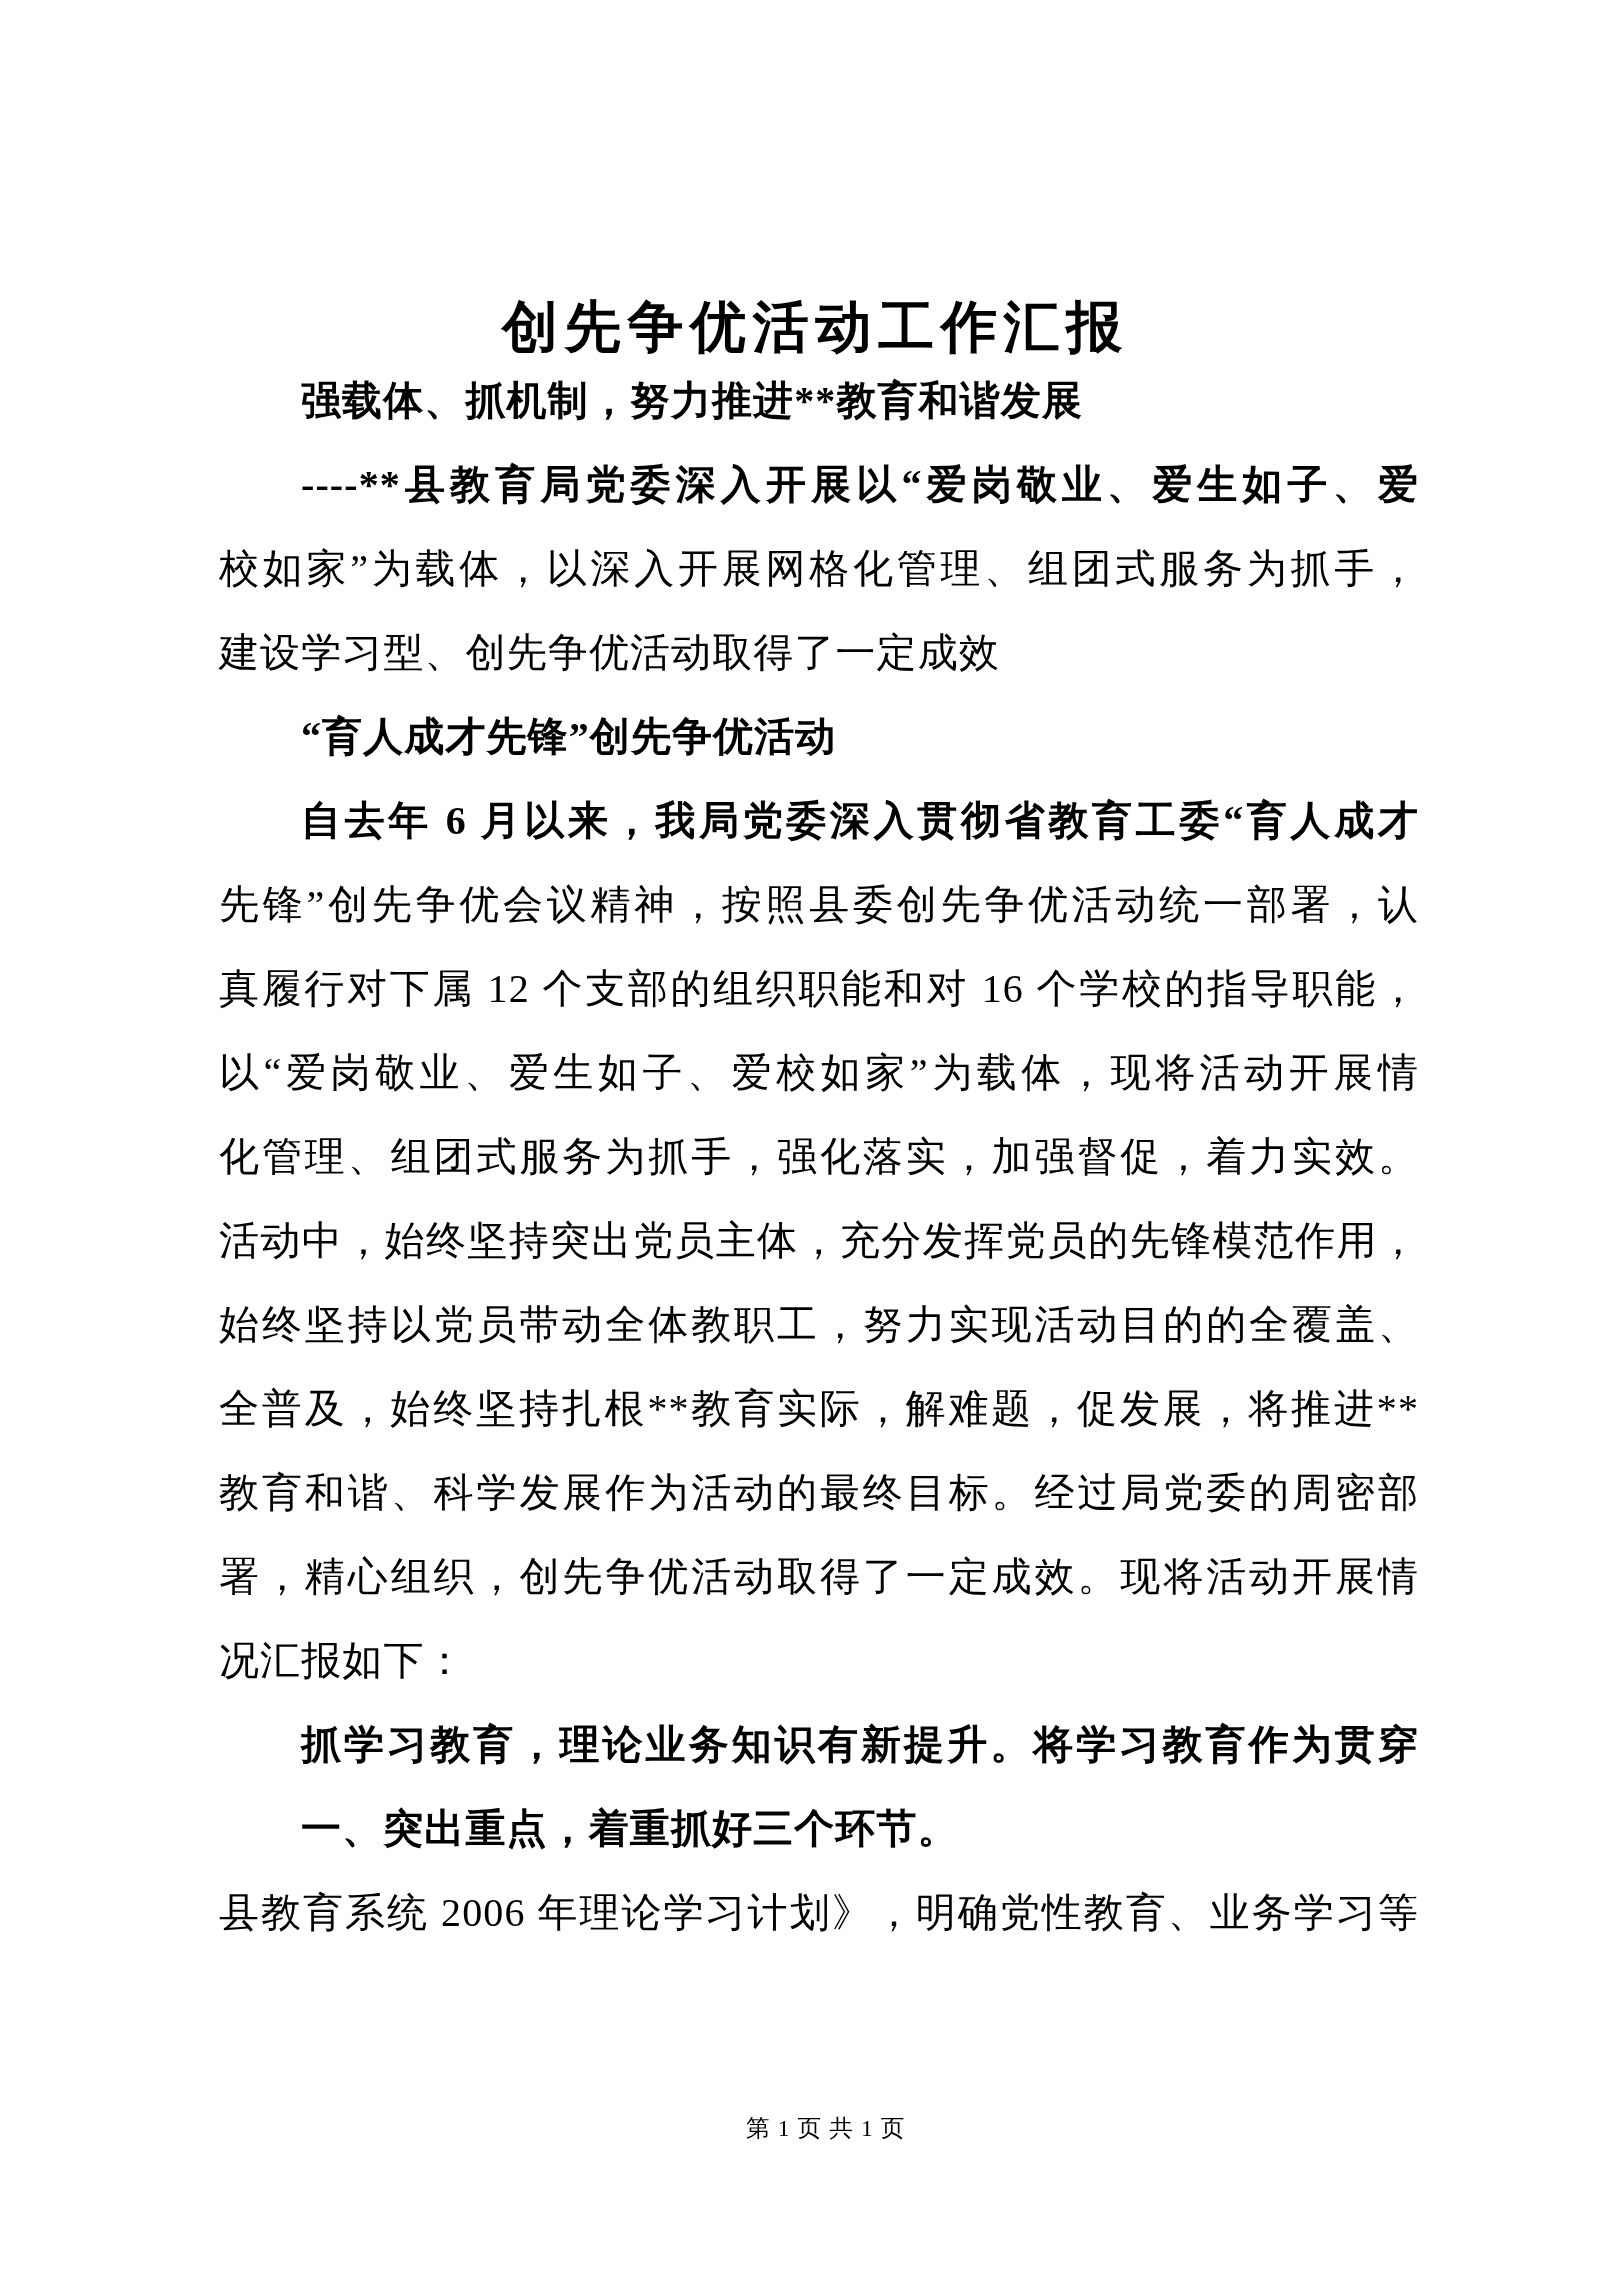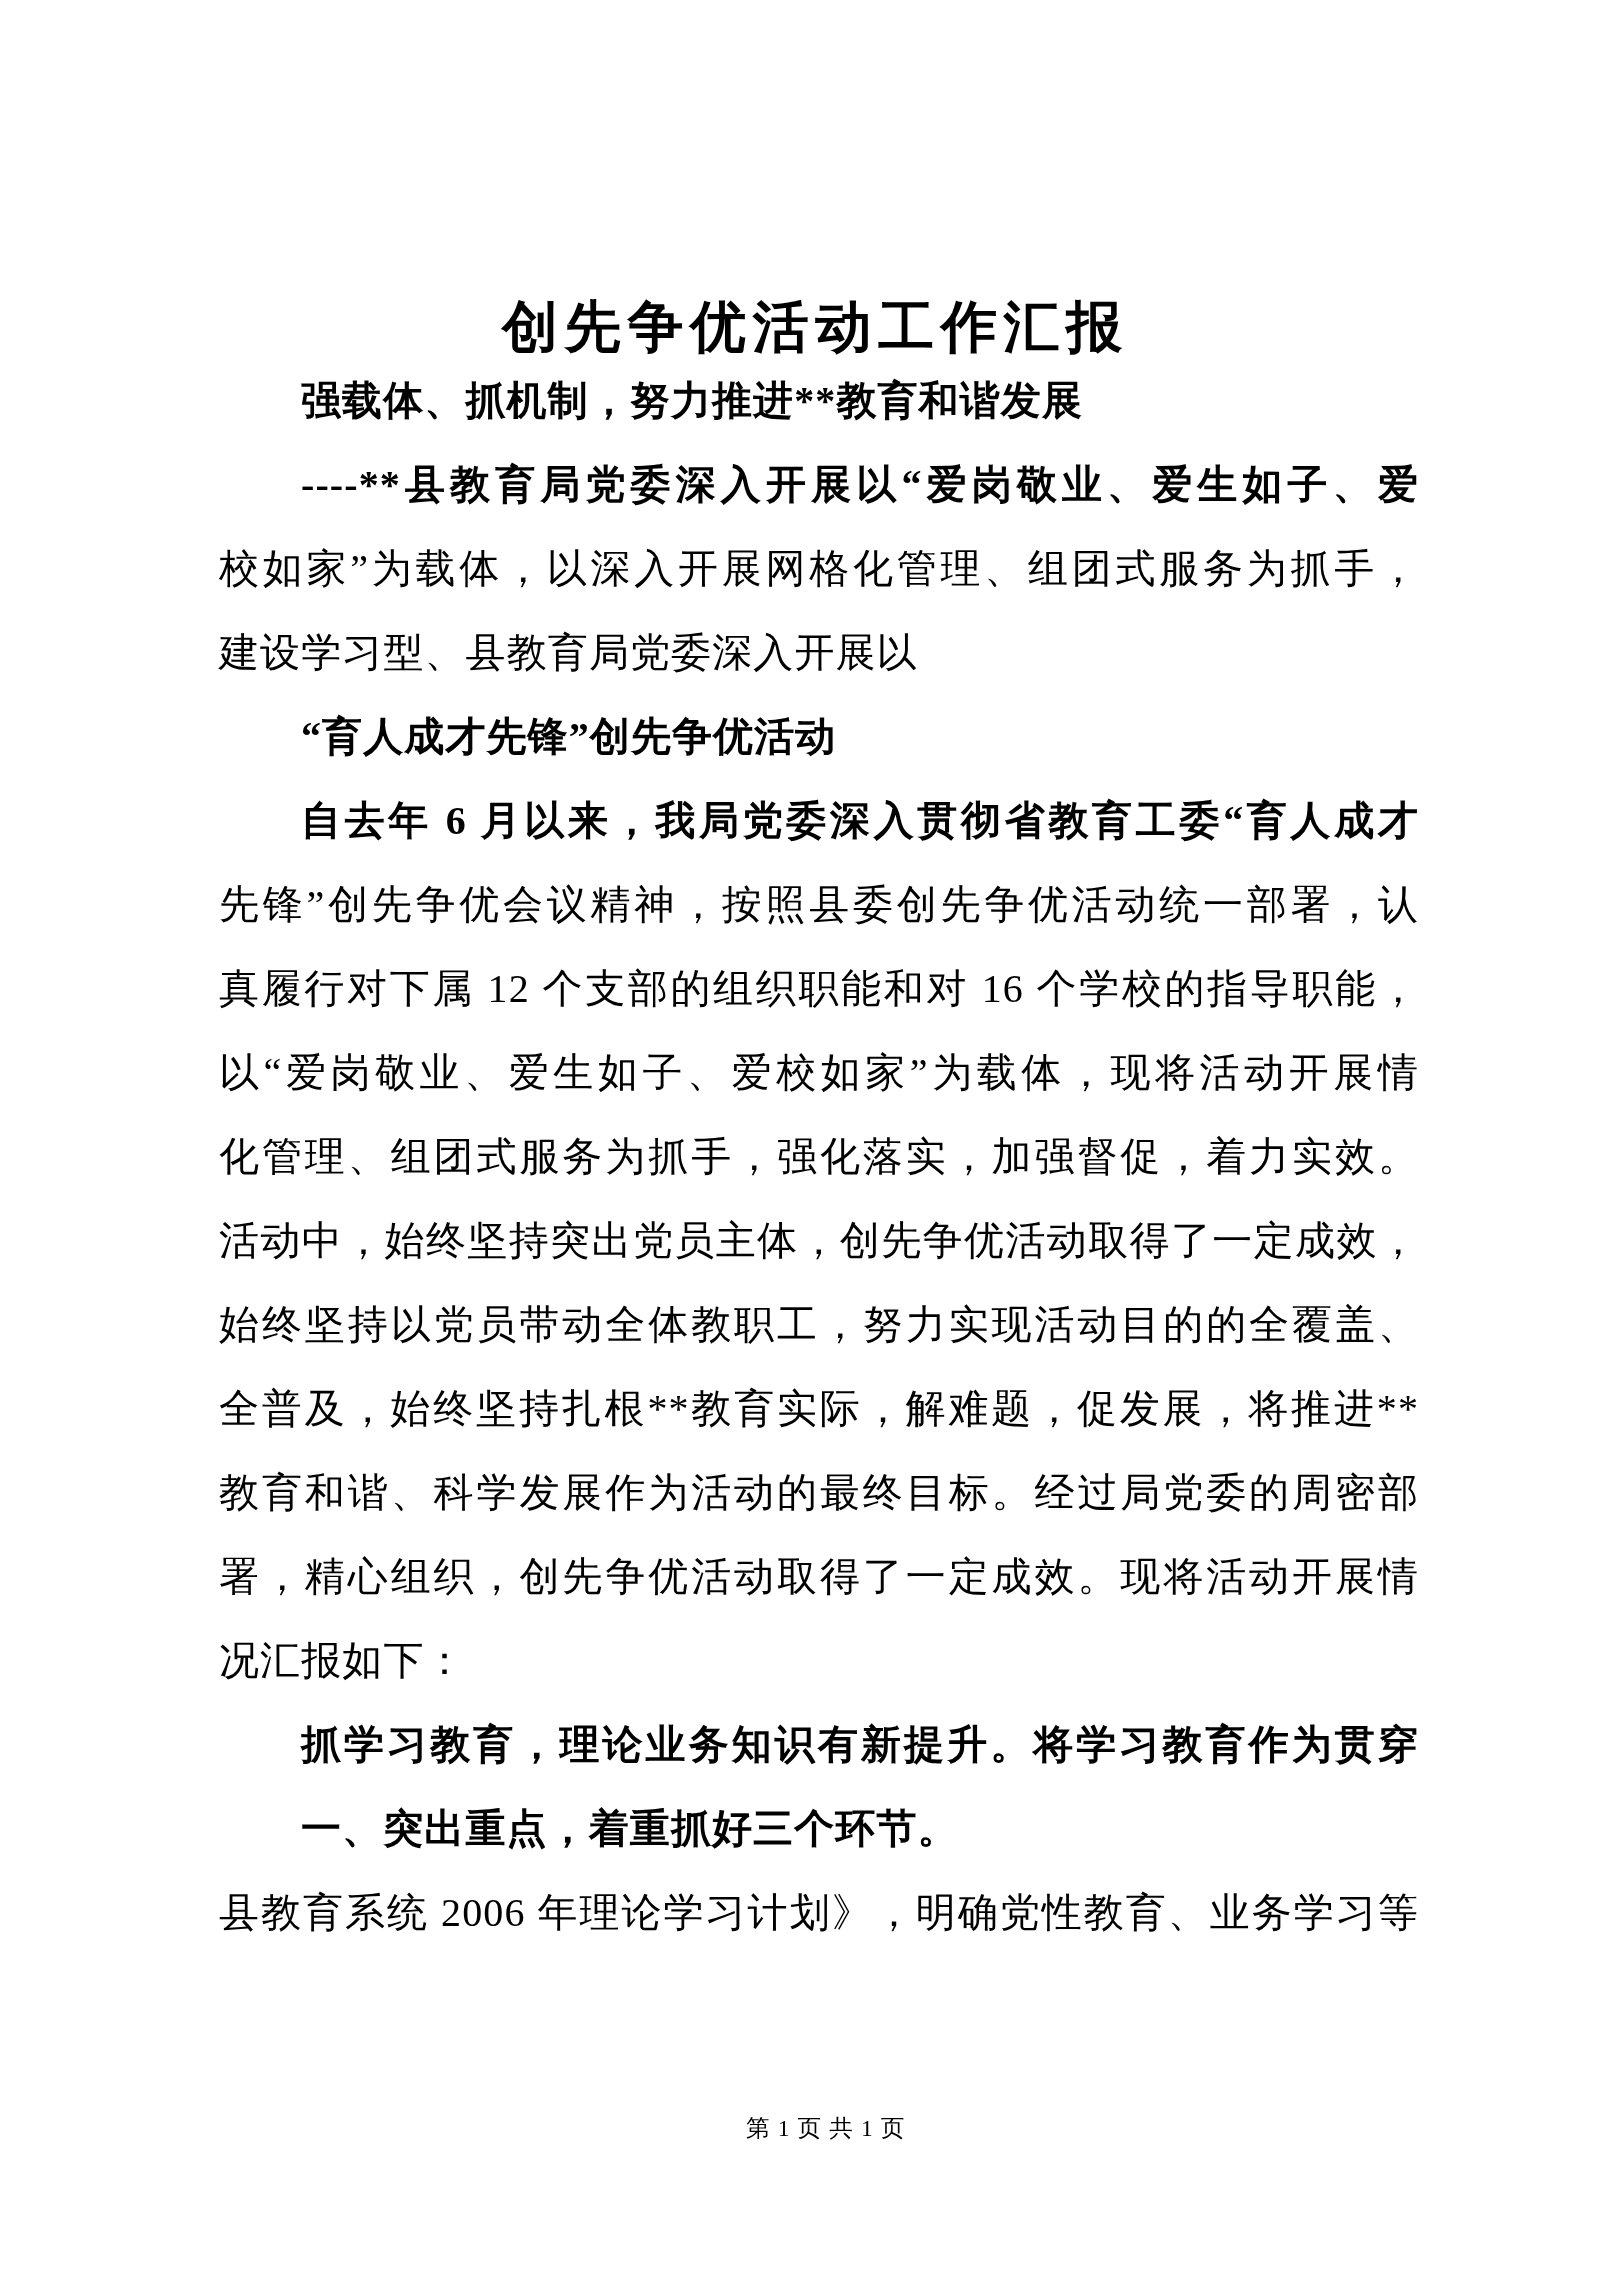--- a/index.html
+++ b/index.html
@@ -60,28 +60,28 @@
 <body>
 
 <div class="page">
 
   <div class="doc-title">创先争优活动工作汇报</div>
 
   <div class="body-text">
     <div class="ln indent">强载体、抓机制，努力推进**教育和谐发展</div>
     <div class="ln indent j">----**县教育局党委深入开展以“爱岗敬业、爱生如子、爱</div>
     <div class="ln j">校如家”为载体，以深入开展网格化管理、组团式服务为抓手，</div>
-    <div class="ln">建设学习型、县教育局党委深入开展以</div>
+    <div class="ln">建设学习型、创先争优活动取得了一定成效</div>
     <div class="ln indent">“育人成才先锋”创先争优活动</div>
     <div class="ln indent j">自去年 6 月以来，我局党委深入贯彻省教育工委“育人成才</div>
     <div class="ln j">先锋”创先争优会议精神，按照县委创先争优活动统一部署，认</div>
     <div class="ln j">真履行对下属 12 个支部的组织职能和对 16 个学校的指导职能，</div>
     <div class="ln j">以“爱岗敬业、爱生如子、爱校如家”为载体，现将活动开展情</div>
     <div class="ln j">化管理、组团式服务为抓手，强化落实，加强督促，着力实效。</div>
-    <div class="ln j">活动中，始终坚持突出党员主体，创先争优活动取得了一定成效，</div>
+    <div class="ln j">活动中，始终坚持突出党员主体，充分发挥党员的先锋模范作用，</div>
     <div class="ln j">始终坚持以党员带动全体教职工，努力实现活动目的的全覆盖、</div>
     <div class="ln j">全普及，始终坚持扎根**教育实际，解难题，促发展，将推进**</div>
     <div class="ln j">教育和谐、科学发展作为活动的最终目标。经过局党委的周密部</div>
     <div class="ln j">署，精心组织，创先争优活动取得了一定成效。现将活动开展情</div>
     <div class="ln">况汇报如下：</div>
     <div class="ln indent j">抓学习教育，理论业务知识有新提升。将学习教育作为贯穿</div>
     <div class="ln indent">一、突出重点，着重抓好三个环节。</div>
     <div class="ln j">县教育系统 2006 年理论学习计划》，明确党性教育、业务学习等</div>
   </div>
 

